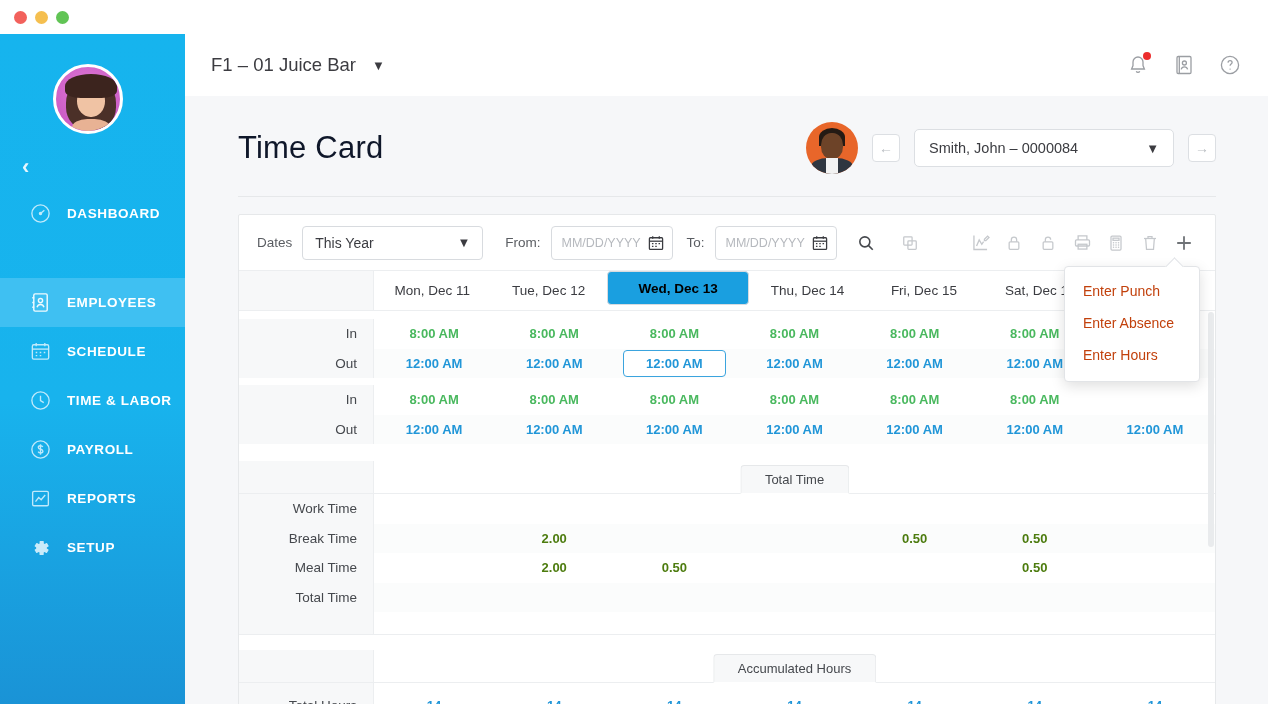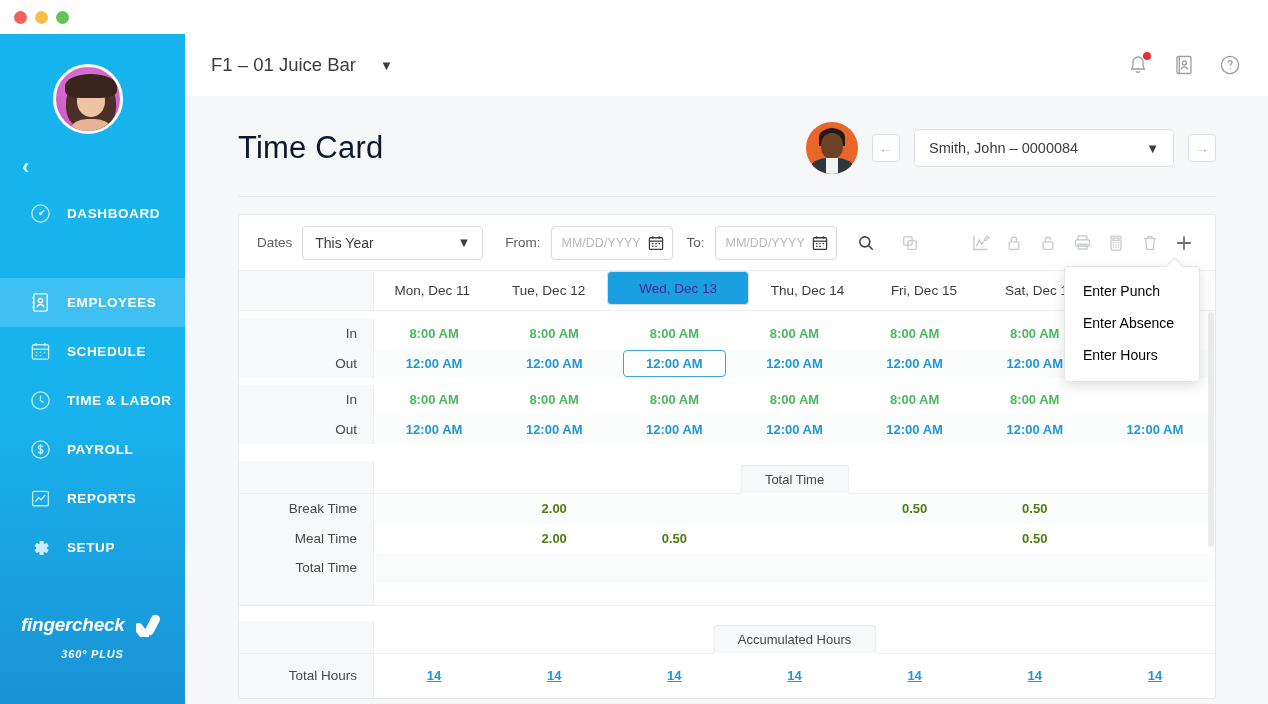--- a/index.html
+++ b/index.html
@@ -66,21 +66,21 @@
   .brand-name { font-size:19px; font-style:italic; font-weight:bold; letter-spacing:-.3px; display:inline-block; vertical-align:middle; }
   .brand-mark { display:inline-block; vertical-align:middle; margin-left:7px; }
   .brand-sub { margin-top:11px; font-size:11px; font-weight:bold; font-style:italic; letter-spacing:.8px; }
 
   
   .main { position:absolute; left:185px; top:34px; right:0; bottom:0; background:#f6f7f9; }
   .topbar {
     height:62px; background:#fff; display:flex; align-items:center;
     padding:0 26px 0 26px; justify-content:space-between;
   }
-  .company { font-size:18.5px; color:#3c3c41; display:flex; align-items:center; gap:24px; cursor:pointer; }
+  .company { font-size:18.5px; color:#3c3c41; display:flex; align-items:center; gap:16px; cursor:pointer; }
   .chev { font-size:13px; color:#3c3c41; }
   .topicons { display:flex; align-items:center; gap:22px; }
   .topicon { width:24px; height:24px; position:relative; cursor:pointer; color:#9b9ea3; }
   .dot { position:absolute; right:-1px; top:-1px; width:8px;height:8px;border-radius:50%;background:#ec2d2d; }
 
   .content { position:absolute; left:0; top:62px; right:0; bottom:0; background:#f6f7f9; padding:0 0 0 0; }
   .page-head { display:flex; align-items:center; justify-content:space-between; padding:26px 52px 0 53px; }
   .page-title { font-size:31px; color:#0f172a; font-weight:normal; letter-spacing:.2px; }
   .emp-sel { display:flex; align-items:center; gap:14px; }
   .emp-avatar {
@@ -129,39 +129,39 @@
   
   .menu {
     position:absolute; right:15px; top:51px; width:136px; background:#fff;
     border:1px solid #e2e4e7; border-radius:4px; box-shadow:0 4px 14px rgba(0,0,0,.13);
     padding:8px 0 10px 0; z-index:30;
   }
   .menu::before{
     content:""; position:absolute; right:18px; top:-7px; width:12px;height:12px;background:#fff;
     border-left:1px solid #e2e4e7; border-top:1px solid #e2e4e7; transform:rotate(45deg);
   }
-  .menu-item { padding:8px 18px; font-size:14px; color:#000000; cursor:pointer; }
+  .menu-item { padding:8px 18px; font-size:14px; color:#c2410c; cursor:pointer; }
 
   
   .grid { width:100%; position:relative; }
   .row { display:flex; }
   .lcol {
     width:135px; min-width:135px; background:#f7f8f9; border-right:1px solid #eceef0;
     display:flex; align-items:center; justify-content:flex-end; padding-right:16px;
     font-size:13.5px; color:#45484d;
   }
   .dcol { flex:1; text-align:center; font-size:13px; }
 
   .hdr-row { height:40px; border-bottom:1px solid #eceef0; }
   .hdr-row .lcol { background:#f7f8f9; }
   .hdr-cell {
     flex:1; display:flex; align-items:center; justify-content:center;
     font-size:13.5px; color:#3b3c41; background:#fff; cursor:pointer;
   }
-  .hdr-cell.sel { background:#1a9fe0; color:#4c1d95; }
+  .hdr-cell.sel { background:#1a9fe0; color:#000000;font-weight:bold; }
 
   .punch-row { height:29.5px; }
   .punch-row.alt { background:#fbfcfc; }
   .punch-row .lcol { background:#f7f8f9; font-size:13.5px; }
   .punch-cell {
     flex:1; display:flex; align-items:center; justify-content:center;
     font-size:13px; font-weight:bold; cursor:pointer;
   }
   .punch-cell.in { color:#49b85e; }
   .punch-cell.out { color:#2196d8; }
@@ -295,30 +295,20 @@
         <span class="ico">
           <svg width="24" height="24" viewBox="0 0 24 24" fill="#d8f2fd">
             <path d="M12 8.3a3.7 3.7 0 100 7.4 3.7 3.7 0 000-7.4zm0 5.6a1.9 1.9 0 110-3.8 1.9 1.9 0 010 3.8z"></path>
             <path d="M20.4 13.4l-1.6-.9a6.9 6.9 0 000-1l1.6-.9a.6.6 0 00.2-.8l-1.5-2.6a.6.6 0 00-.8-.2l-1.6.9a7 7 0 00-.9-.5V5.6a.6.6 0 00-.6-.6h-3a.6.6 0 00-.6.6v1.8a7 7 0 00-.9.5l-1.6-.9a.6.6 0 00-.8.2L6.7 9.8a.6.6 0 00.2.8l1.6.9a6.9 6.9 0 000 1l-1.6.9a.6.6 0 00-.2.8l1.5 2.6a.6.6 0 00.8.2l1.6-.9c.3.2.6.4.9.5v1.8c0 .3.3.6.6.6h3c.3 0 .6-.3.6-.6v-1.8c.3-.1.6-.3.9-.5l1.6.9c.3.2.6 0 .8-.2l1.5-2.6a.6.6 0 00-.1-.8z"></path>
           </svg>
         </span>
         <span>SETUP</span>
       </div>
     </nav>
 
-    <div class="brand">
-      <span class="brand-name">fingercheck</span>
-      <span class="brand-mark">
-        <svg width="28" height="24" viewBox="0 0 28 24">
-          <rect x="1" y="9" width="9" height="19" rx="4.5" fill="#fff" transform="rotate(-38 5.5 18.5)"></rect>
-          <rect x="12" y="1" width="9" height="22" rx="4.5" fill="#fff" transform="rotate(27 16.5 12)"></rect>
-        </svg>
-      </span>
-      <div class="brand-sub">360° PLUS</div>
-    </div>
   </aside>
 
   <div class="main">
 
     <div class="topbar">
       <div class="company">
         <span>F1 – 01 Juice Bar</span>
         <span class="chev">▼</span>
       </div>
       <div class="topicons">
@@ -533,20 +523,30 @@
             <div class="punch-cell out">12:00 AM</div>
           </div>
 
           <div class="row tabrow" style="margin-top:17px">
             <div class="lcol"></div>
             <div class="dcol tabrow-wrap" style="flex:1 1 auto;position:relative;">
               <div class="tab">Total Time</div>
             </div>
           </div>
 
+          <div class="row sum-row">
+            <div class="lcol">Work Time</div>
+            <div class="sum-cell"></div>
+            <div class="sum-cell"></div>
+            <div class="sum-cell"></div>
+            <div class="sum-cell"></div>
+            <div class="sum-cell"></div>
+            <div class="sum-cell"></div>
+            <div class="sum-cell"></div>
+          </div>
           <div class="row sum-row alt">
             <div class="lcol">Break Time</div>
             <div class="sum-cell"></div>
             <div class="sum-cell">2.00</div>
             <div class="sum-cell"></div>
             <div class="sum-cell"></div>
             <div class="sum-cell">0.50</div>
             <div class="sum-cell">0.50</div>
             <div class="sum-cell"></div>
           </div>

